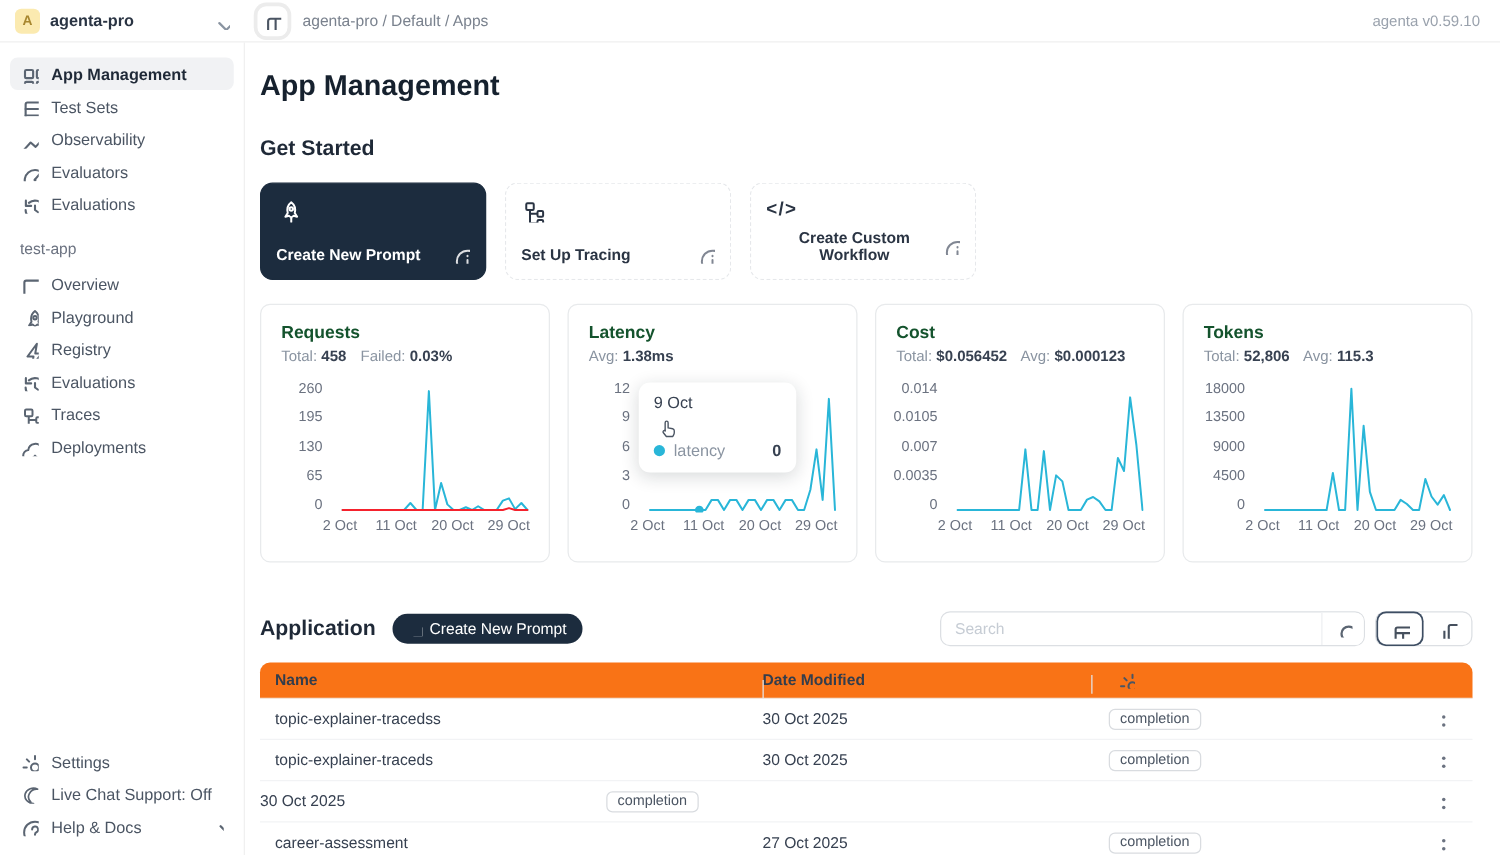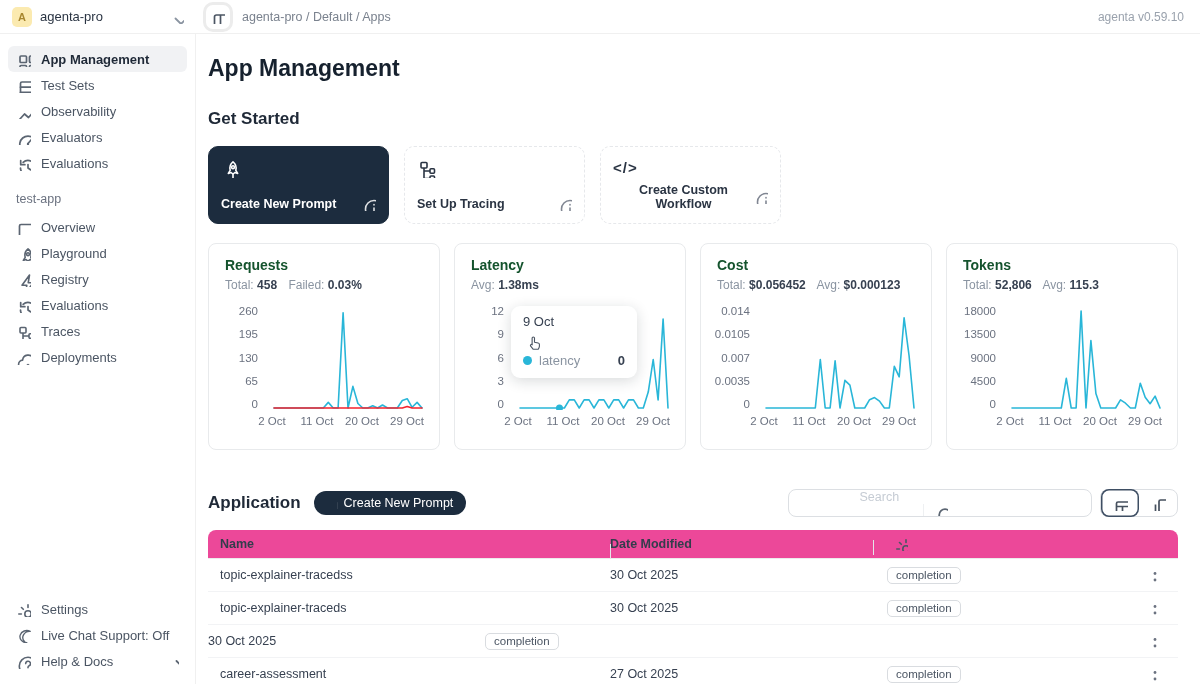--- a/index.html
+++ b/index.html
@@ -8,21 +8,21 @@
     width:1200px; height:684px; overflow:hidden;
     font-family:"Liberation Sans", sans-serif;
     color:#1f2937; background:#fff; font-size:13px;
   }
   svg.ic { width:15px; height:15px; flex:0 0 auto; }
   
   .topbar { height:34px; display:flex; align-items:center; border-bottom:1px solid #f0f0f0; }
   .workspace { width:196px; height:100%; display:flex; align-items:center; gap:8px; padding:0 12px; cursor:pointer; }
   .avatar { width:20px; height:20px; border-radius:5px; background:#fbeab0; color:#a8872f;
     font-size:11px; font-weight:700; display:flex; align-items:center; justify-content:center; }
-  .ws-name { font-size:13px; font-weight:400; color:#2a3443; }
+  .ws-name { font-size:13px; font-weight:700; color:#2a3443; }
   .ws-chev { margin-left:auto; color:#8a94a1; }
   .collapse-btn { margin-left:10px; width:24px; height:24px; border-radius:7px; background:#fff;
     box-shadow:0 0 0 3px #ececec; display:grid; place-items:center; color:#4b5563; cursor:pointer; }
   .breadcrumb { margin-left:12px; font-size:12.5px; color:#7a828e; cursor:pointer; }
   .version { margin-left:auto; padding-right:16px; font-size:12px; color:#9aa2ad; }
   
   .layout { display:flex; height:650px; }
   .sidebar { width:196px; flex:0 0 196px; border-right:1px solid #f0f0f0; padding:12px 8px 10px;
     display:flex; flex-direction:column; }
   .side-item { display:flex; align-items:center; gap:10px; height:26px; padding:0 8px; margin-bottom:0;
@@ -70,33 +70,33 @@
   .tt-val { margin-left:auto; color:#374151; font-weight:700; }
   .tt-hand { position:absolute; left:14px; top:28px; width:19px; height:19px; color:#4b5563; }
   
   .app-header { display:flex; align-items:center; margin-top:39px; }
   .app-title { font-size:17px; font-weight:700; color:#1f2937; }
   .create-btn { margin-left:13px; height:24px; border-radius:13px; background:#1c2c3e; color:#fff;
     border:none; display:flex; align-items:center; gap:6px; padding:0 13px; font-size:12.5px;
     font-family:inherit; cursor:pointer; }
   .create-btn .ic { width:11px; height:11px; }
   .app-tools { margin-left:auto; display:flex; align-items:center; gap:8px; }
-  .search { width:304px; height:28px; border:1px solid #dcdfe3; border-radius:8px; display:flex;
-    align-items:center; background:#fff; overflow:hidden;flex-direction:column; }
+  .search { width:340px; height:28px; border:1px solid #dcdfe3; border-radius:8px; display:flex;
+    align-items:center; background:#fff; overflow:hidden; }
   .search input { flex:1; border:0; outline:0; padding:0 11px; font-size:12.5px; color:#374151;
     font-family:inherit; background:transparent; }
   .search input::placeholder { color:#c6ccd4; }
   .search-btn { width:34px; height:100%; display:grid; place-items:center; color:#5b6572;
     border-left:1px solid #eef0f2; cursor:pointer; background:#fff; }
   .view-group { display:flex; align-items:center; border:1px solid #dcdfe3; border-radius:8px; height:28px; }
   .vg-btn { width:38px; height:28px; display:grid; place-items:center; color:#46505e; cursor:pointer; }
   .vg-btn.active { box-shadow:inset 0 0 0 1.5px #3e4e63; border-radius:8px; }
   
   .table { margin-top:13px; }
-  .thead { display:flex; align-items:center; height:29px; background:#ec4899;
+  .thead { display:flex; align-items:center; height:29px; background:#f97316;
     border-bottom:1px solid #ececec; border-radius:8px 8px 0 0; font-size:12.5px; color:#333d4c;
     font-weight:600; }
   .th, .td { position:relative; }
   .col-name { width:402px; padding-left:12px; }
   .col-date { width:263px; }
   .col-type { flex:1; padding-left:14px; }
   .col-act  { width:56px; display:flex; justify-content:center; }
   .th.col-date::before, .th.col-type::before, .th.col-act::before {
     content:""; position:absolute; left:0; top:7px; height:15px; width:1px; background:#e4e6e9; }
   .th.col-type::before { left:-14px; }

